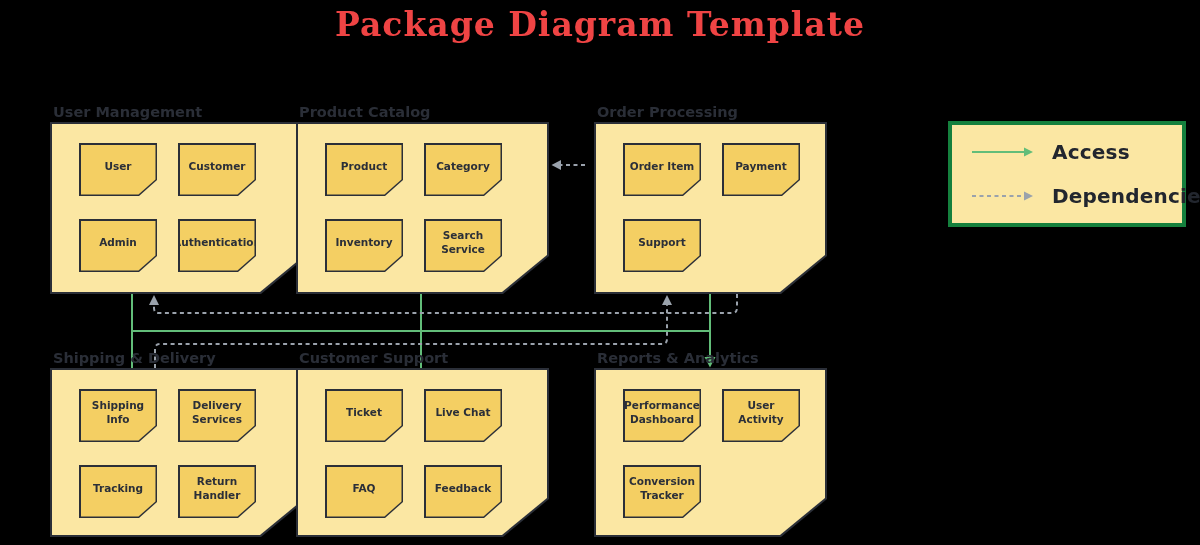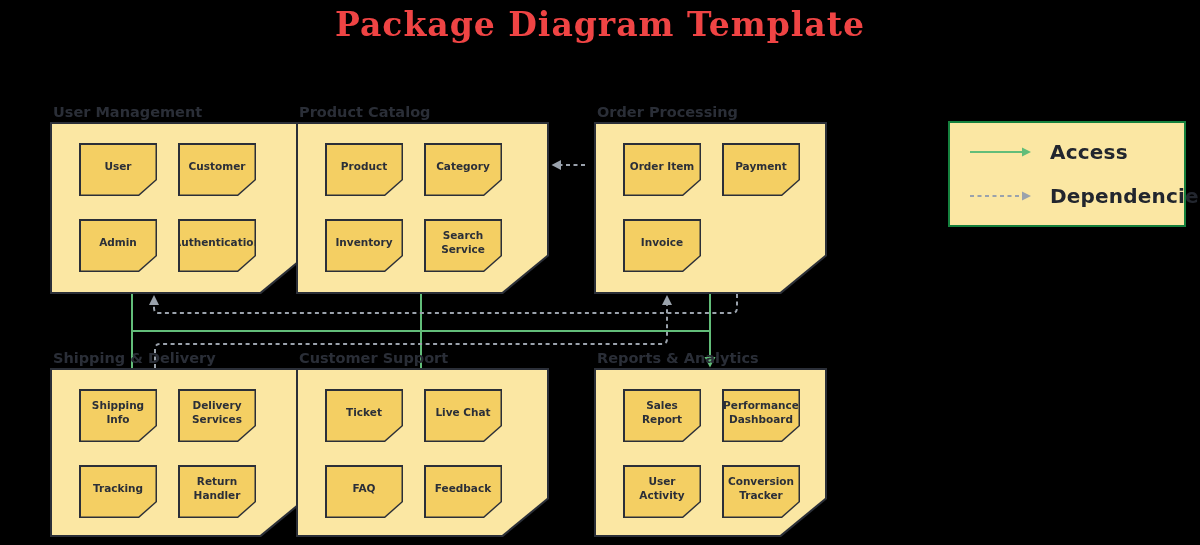--- a/index.html
+++ b/index.html
@@ -74,21 +74,21 @@
   svg.connectors{position:absolute;top:0;left:0;z-index:0;pointer-events:none;}
   .pkg{z-index:1;}
   .line-green{stroke:var(--access-green);stroke-width:2;fill:none;}
   .head-green{fill:var(--access-green);stroke:none;}
   .line-gray{stroke:var(--dependency-gray);stroke-width:2;fill:none;stroke-dasharray:4 3.5;}
   .head-gray{fill:var(--dependency-gray);stroke:none;}
   
   .legend{
     position:absolute;left:948px;top:121px;width:238px;height:106px;
     background:var(--package-fill);
-    border:2px solid #15803d;
+    border:4px solid #15803d;
     z-index:1;
     display:flex;flex-direction:column;justify-content:center;
     gap:20px;padding:8px 0 8px 18px;
   }
   .legend-row{display:flex;align-items:center;}
   .legend-row svg{flex:0 0 auto;}
   .legend-label{
     margin-left:18px;font-size:20px;font-weight:bold;color:#22262E;
     letter-spacing:0.2px;white-space:nowrap;
   }
@@ -172,21 +172,21 @@
   <div class="pkg-label">Order Processing</div>
   <div class="pkg-shape">
     <div class="pkg-inner">
       <div class="box">
           <div class="box-inner">Order Item</div>
         </div>
       <div class="box">
           <div class="box-inner">Payment</div>
         </div>
       <div class="box">
-          <div class="box-inner">Invoice</div>
+          <div class="box-inner">Support</div>
         </div>
     </div>
   </div>
 </div>
 
 <div class="pkg c1 r2">
   <div class="pkg-label">Shipping &amp; Delivery</div>
   <div class="pkg-shape">
     <div class="pkg-inner">
       <div class="box">
@@ -222,23 +222,20 @@
           <div class="box-inner">Feedback</div>
         </div>
     </div>
   </div>
 </div>
 
 <div class="pkg c3 r2">
   <div class="pkg-label">Reports &amp; Analytics</div>
   <div class="pkg-shape">
     <div class="pkg-inner">
-      <div class="box">
-          <div class="box-inner">Sales Report</div>
-        </div>
       <div class="box">
           <div class="box-inner">Performance Dashboard</div>
         </div>
       <div class="box">
           <div class="box-inner">User Activity</div>
         </div>
       <div class="box">
           <div class="box-inner">Conversion Tracker</div>
         </div>
     </div>

